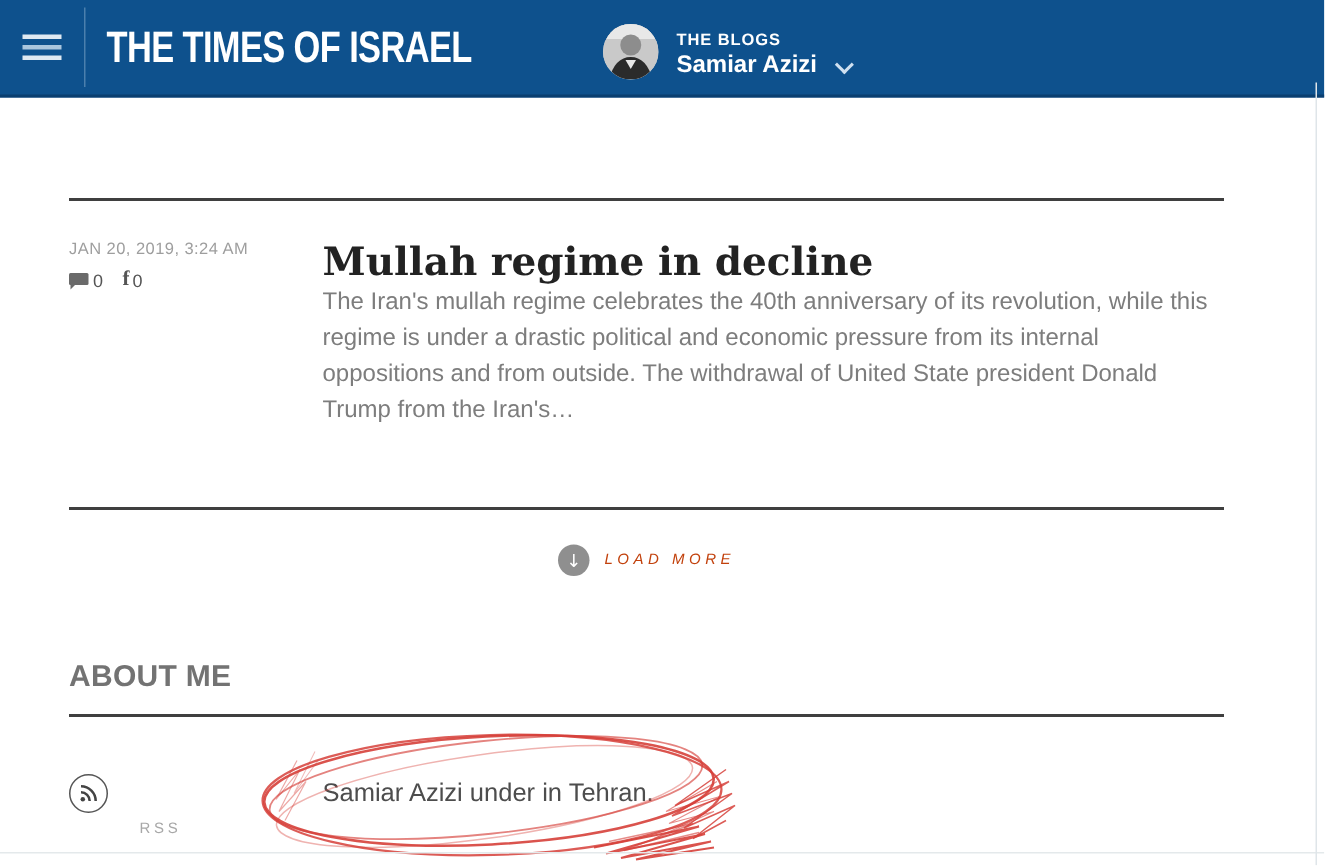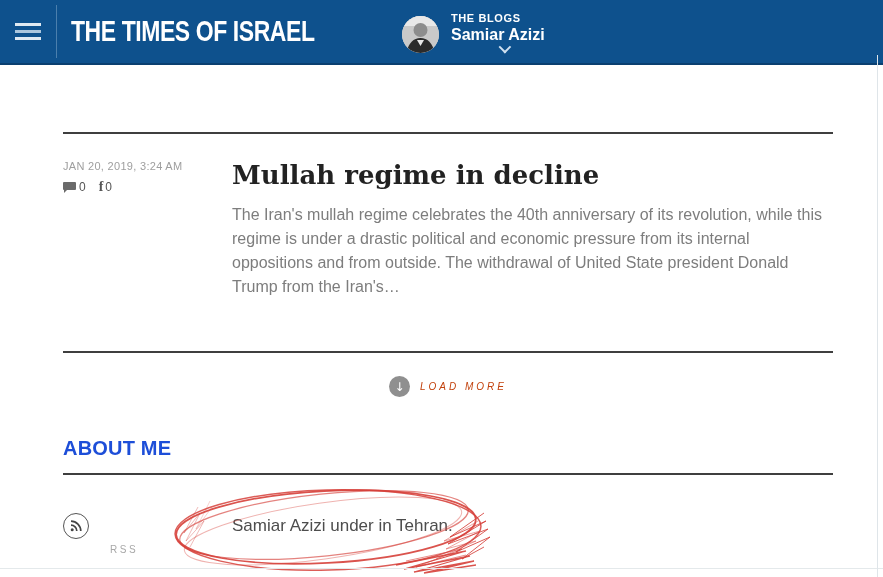--- a/index.html
+++ b/index.html
@@ -70,38 +70,38 @@
     background: #d8d8d8;
     flex: 0 0 auto;
   }
   .user-meta { margin-left: 12px; }
   .blogs-label {
     color: #ffffff;
     font-size: 11px;
     font-weight: 700;
     letter-spacing: 0.6px;
   }
-  .user-name-row { display: flex; align-items: center; margin-top: 2px; flex-direction: column; }
+  .user-name-row { display: flex; align-items: center; margin-top: 2px; }
   .user-name {
     color: #ffffff;
     font-size: 16px;
     font-weight: 700;
   }
   .chevron {
     width: 9px; height: 9px;
     border-right: 2px solid #cfe0f0;
     border-bottom: 2px solid #cfe0f0;
     transform: rotate(45deg) translateY(-2px);
     margin-left: 12px;
   }
 
   
   .container {
     position: absolute;
-    left: 63px;
+    left: 46px;
     top: 55px;
     width: 770px;
   }
   .rule {
     border: none;
     border-top: 2px solid #3f3f3f;
     width: 100%;
   }
   .rule-1 { margin-top: 77px; }
   .post-row { display: flex; margin-top: 26px; }
@@ -141,21 +141,20 @@
   }
   .post-col { flex: 1 1 auto; padding-right: 10px; }
   .post-title {
     font-family: "DejaVu Serif", "Liberation Serif", serif;
     font-weight: 700;
     font-size: 26px;
     color: #222222;
     cursor: pointer;
   }
   .post-excerpt {
-    margin-top: 13px;
     color: #7d7d7d;
     font-size: 16px;
     line-height: 24px;
   }
   .rule-2 { margin-top: 52px; }
   .load-more {
     margin-top: 23px;
     display: flex;
     align-items: center;
     justify-content: center;
@@ -178,22 +177,22 @@
     line-height: 1;
     font-family: "DejaVu Sans", sans-serif;
   }
   .load-more-label {
     color: #c2410c;
     font-size: 10px;
     letter-spacing: 3px;
     font-style: italic;
   }
   .about-heading {
-    margin-top: 40px;
-    color: #1d4ed8;
+    margin-top: 56px;
+    color: #737373;
     font-size: 20px;
     font-weight: 700;
     letter-spacing: 0.2px;
   }
   .rule-3 { margin-top: 13px; }
   .bio-row { display: flex; align-items: center; margin-top: 21px; }
   .rss-block { width: 169px; flex: 0 0 auto; display: flex; align-items: center; }
   .rss-circle {
     width: 26px; height: 26px;
     border: 1.5px solid #555555;

